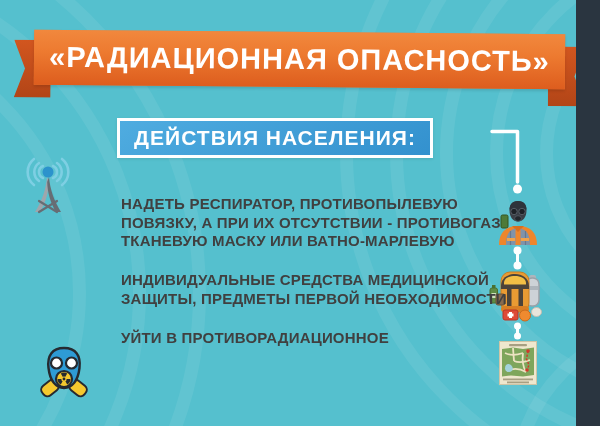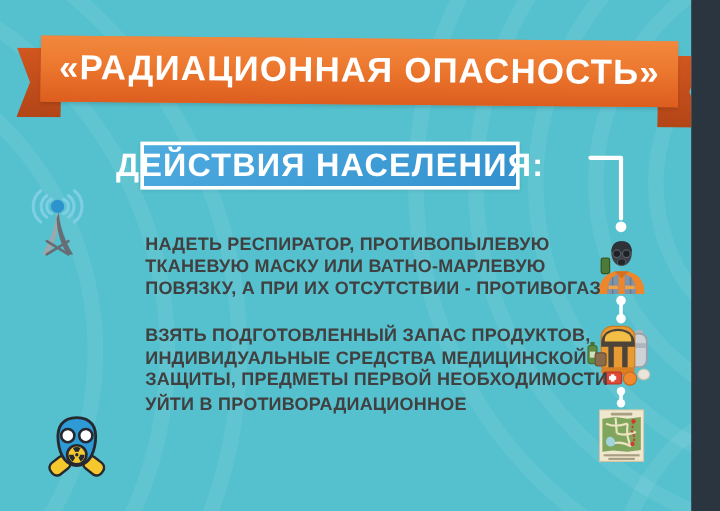--- a/index.html
+++ b/index.html
@@ -24,21 +24,21 @@
   .band-title{
     color:#fff;font-size:29px;font-weight:bold;letter-spacing:1px;white-space:nowrap;
   }
   
   .subtitle{
     position:absolute;left:117px;top:118px;width:316px;height:40px;box-sizing:border-box;
     border:3px solid #fff;background:linear-gradient(150deg,#4FACE0 0%,#3391CE 100%);
     display:flex;align-items:center;justify-content:center;
     box-shadow:0 1px 3px rgba(0,0,0,0.10);
   }
-  .subtitle-text{color:#fff;font-size:27px;font-weight:bold;letter-spacing:1px;white-space:nowrap;}
+  .subtitle-text{color:#fff;font-size:21px;font-weight:bold;letter-spacing:1px;white-space:nowrap;}
   
   .tblock{position:absolute;left:121px;width:402px;color:#404040;font-weight:bold;
     font-size:15px;line-height:18.6px;letter-spacing:0.2px;}
   .tb1{top:195px;} .tb2{top:271px;} .tb3{top:329px;}
   .tline{white-space:nowrap;}
   
   .icn{position:absolute;}
   .tower{left:26px;top:155px;width:44px;height:60px;}
   .mask{left:40px;top:346px;width:48px;height:54px;}
   .lconn{left:490px;top:128px;width:36px;height:68px;}
@@ -183,26 +183,25 @@
     <path d="M7 24 C5 27 6 31 10 31 C14 31 15 27 12 24 C10 22.5 8.5 22.5 7 24 Z" fill="#A3D3DC"></path>
     <path d="M29 10 L27.5 18 L30 24 L28 29" fill="none" stroke="#D0392B" stroke-width="1.4" stroke-dasharray="2.2 1.6"></path>
     <circle cx="29" cy="10" r="1.8" fill="#D0392B"></circle>
     <circle cx="28" cy="29" r="1.8" fill="#D0392B"></circle>
     <rect x="4" y="37.5" width="30" height="1.8" fill="#A89F82"></rect>
     <rect x="8" y="40.5" width="22" height="1.8" fill="#A89F82"></rect>
   </svg>
 
   <div class="tblock tb1">
     <div class="tline">НАДЕТЬ РЕСПИРАТОР, ПРОТИВОПЫЛЕВУЮ</div>
+    <div class="tline">ПОВЯЗКУ, А ПРИ ИХ ОТСУТСТВИИ - ПРОТИВОГАЗ</div>
     <div class="tline">ТКАНЕВУЮ МАСКУ ИЛИ ВАТНО-МАРЛЕВУЮ</div>
-    <div class="tline">ПОВЯЗКУ, А ПРИ ИХ ОТСУТСТВИИ - ПРОТИВОГАЗ</div>
   </div>
 
   <div class="tblock tb2">
-    <div class="tline">ВЗЯТЬ ПОДГОТОВЛЕННЫЙ ЗАПАС ПРОДУКТОВ,</div>
     <div class="tline">ИНДИВИДУАЛЬНЫЕ СРЕДСТВА МЕДИЦИНСКОЙ</div>
     <div class="tline">ЗАЩИТЫ, ПРЕДМЕТЫ ПЕРВОЙ НЕОБХОДИМОСТИ</div>
   </div>
 
   <div class="tblock tb3">
     <div class="tline">УЙТИ В ПРОТИВОРАДИАЦИОННОЕ</div>
   </div>
 
 </div>
 

